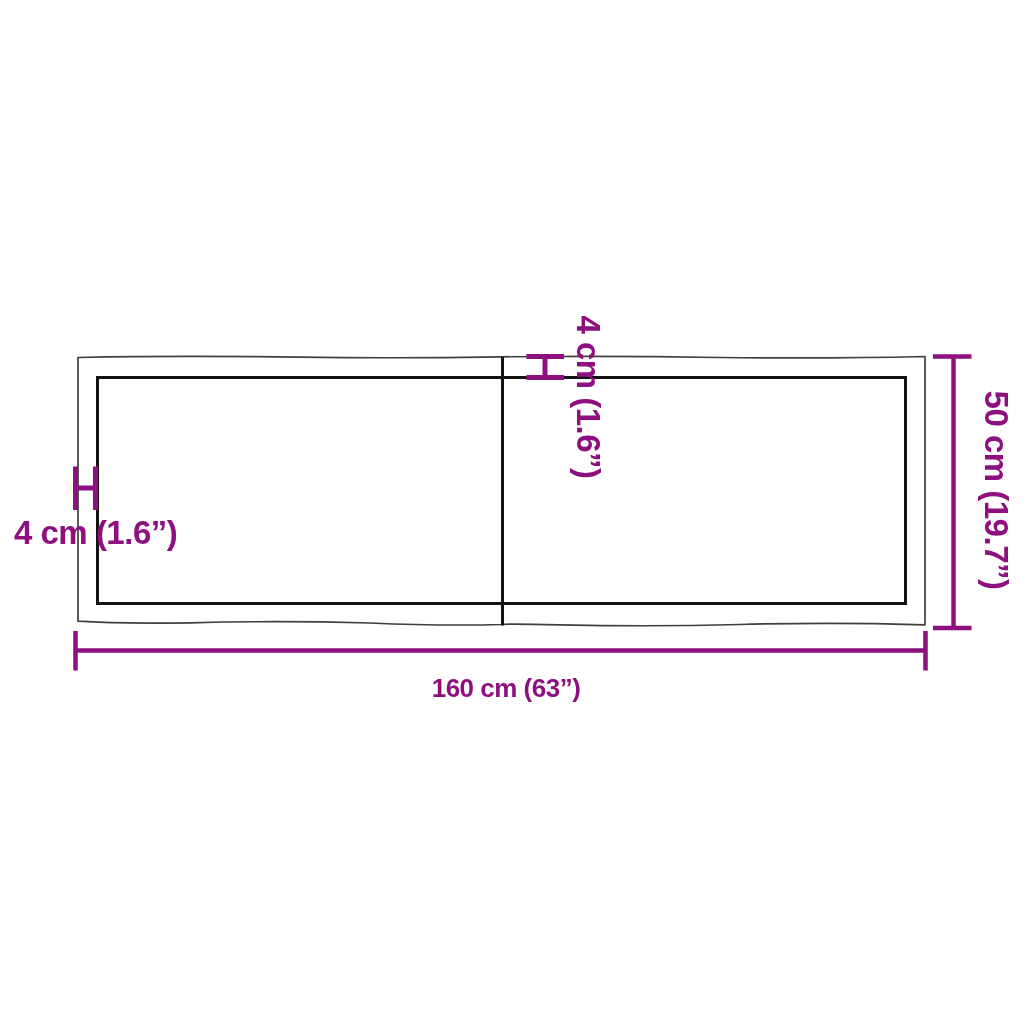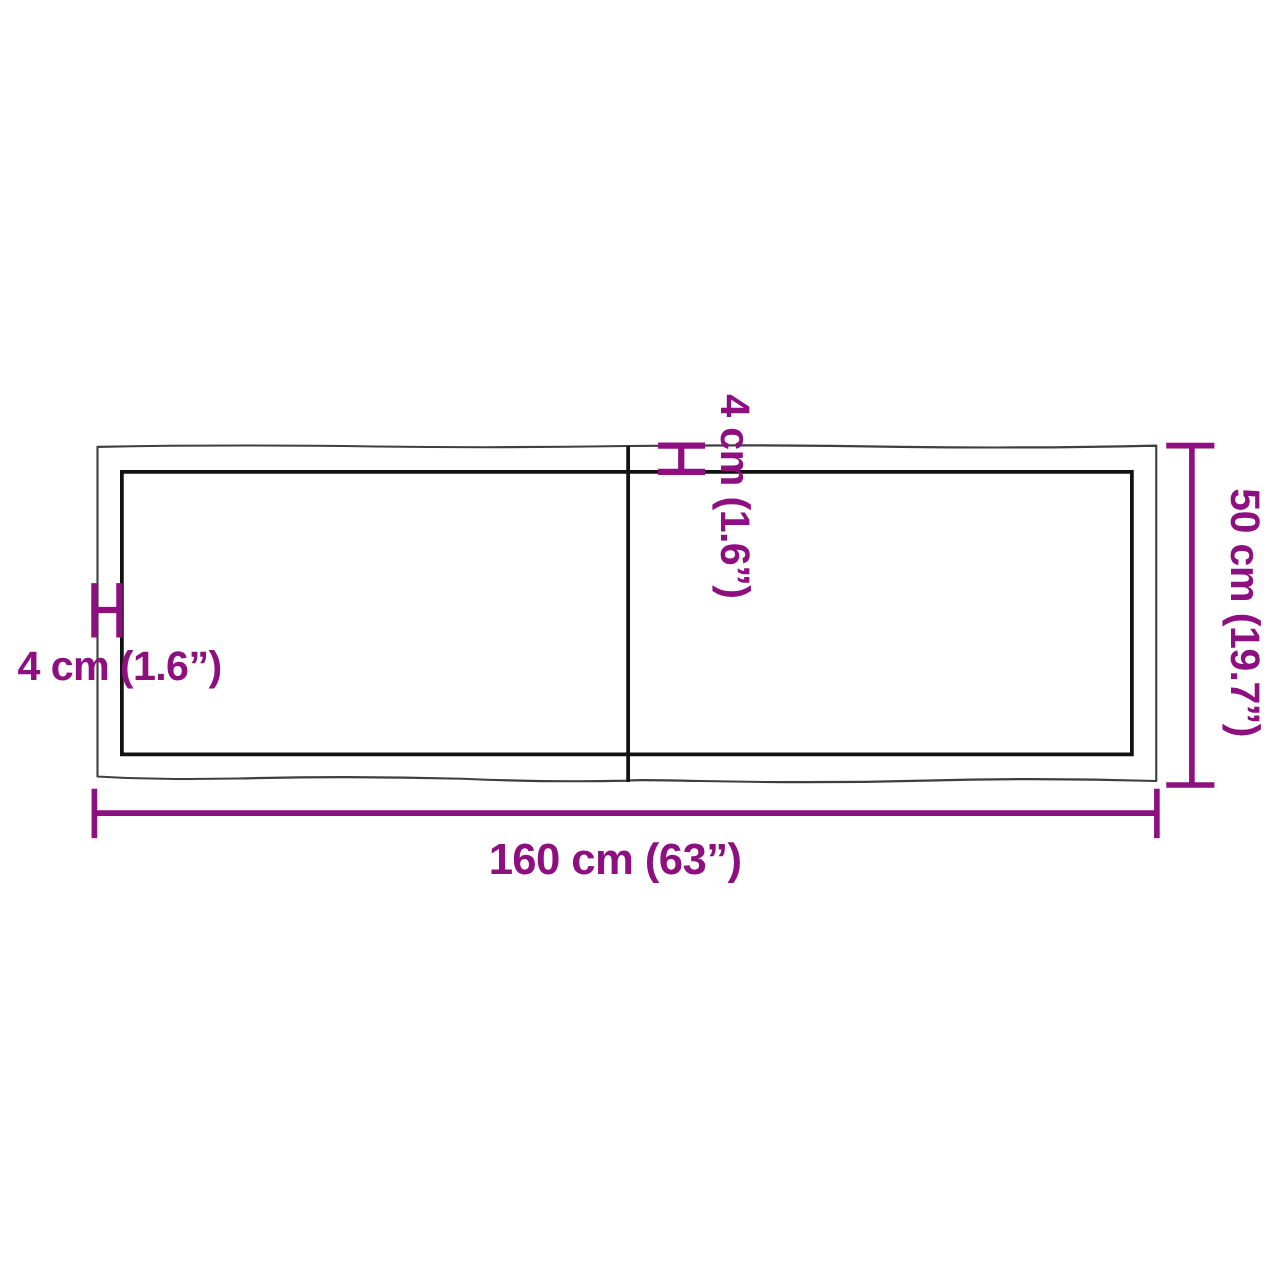--- a/index.html
+++ b/index.html
@@ -44,23 +44,23 @@
   .label {
     position: absolute;
     color: var(--color-dimension, #8e0f7f);
     font-weight: 700;
     font-size: 33px;
     line-height: 38px;
     letter-spacing: -0.5px;
     white-space: nowrap;
   }
   .label-width {
-    left: 492px;
+    left: 506px;
     top: 669px;
-    font-size: 35px;
+    font-size: 26px;
     transform: translateX(-50%);
   }
   .label-thickness-left {
     left: 14px;
     top: 514px;
   }
   .label-thickness-top {
     left: 588px;
     top: 397px;
     transform: translate(-50%, -50%) rotate(90deg);

